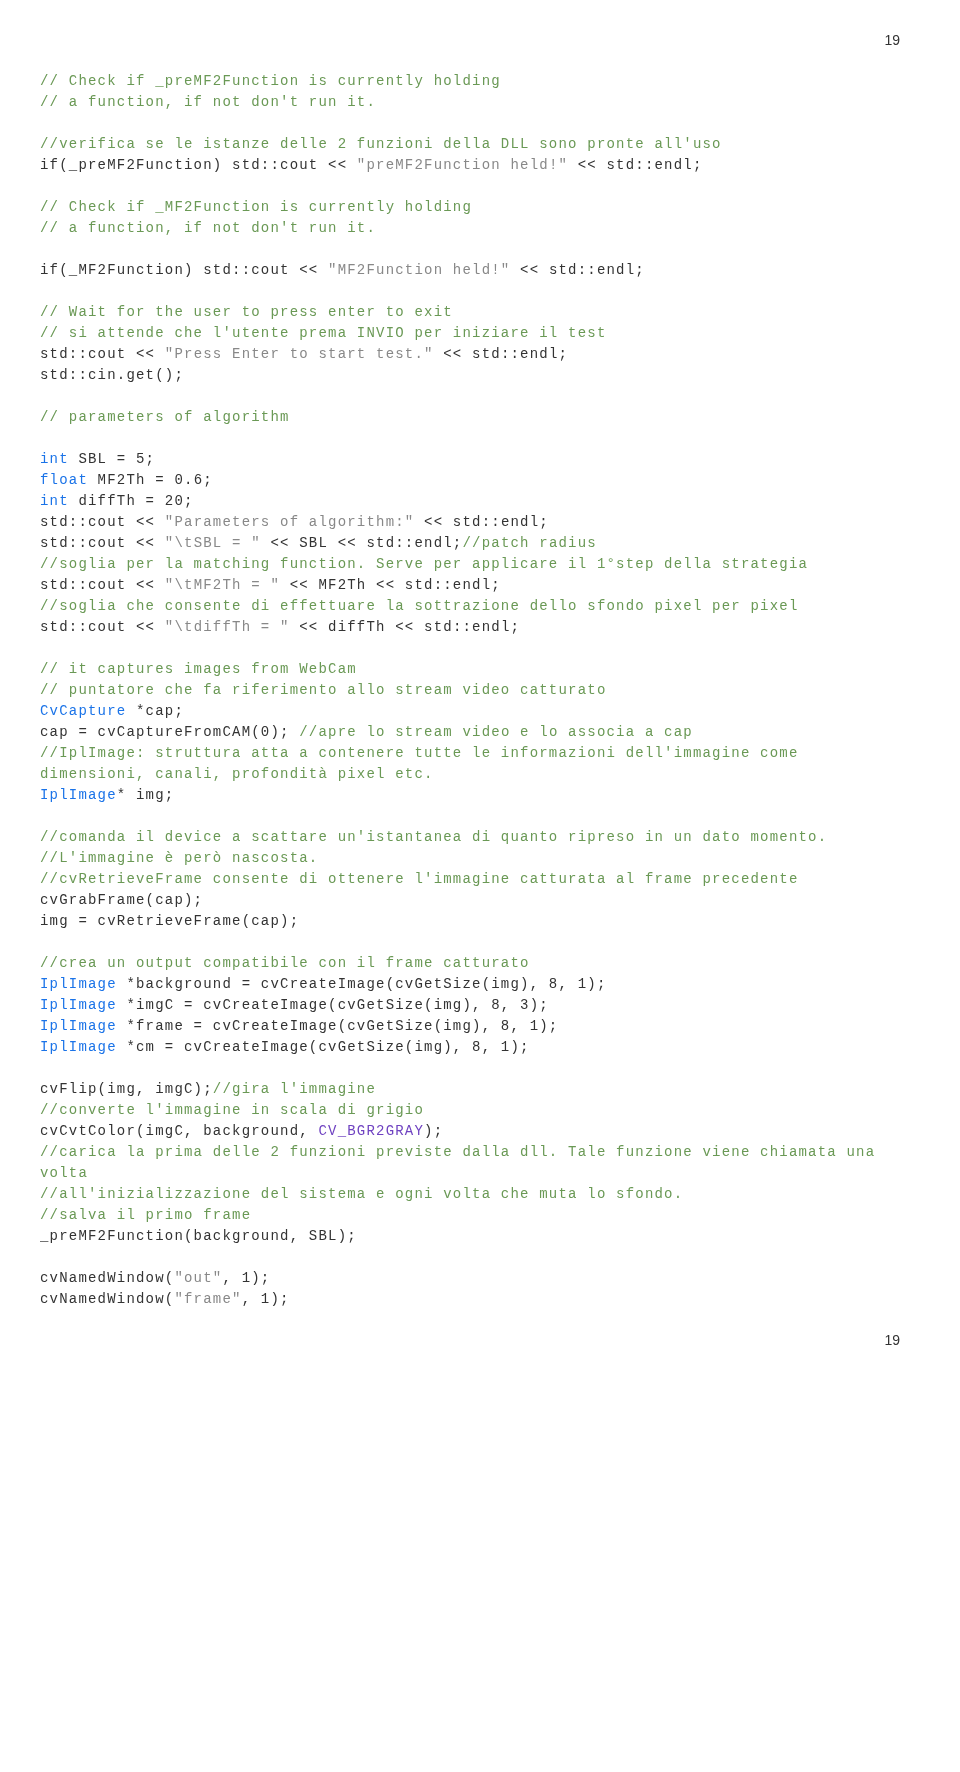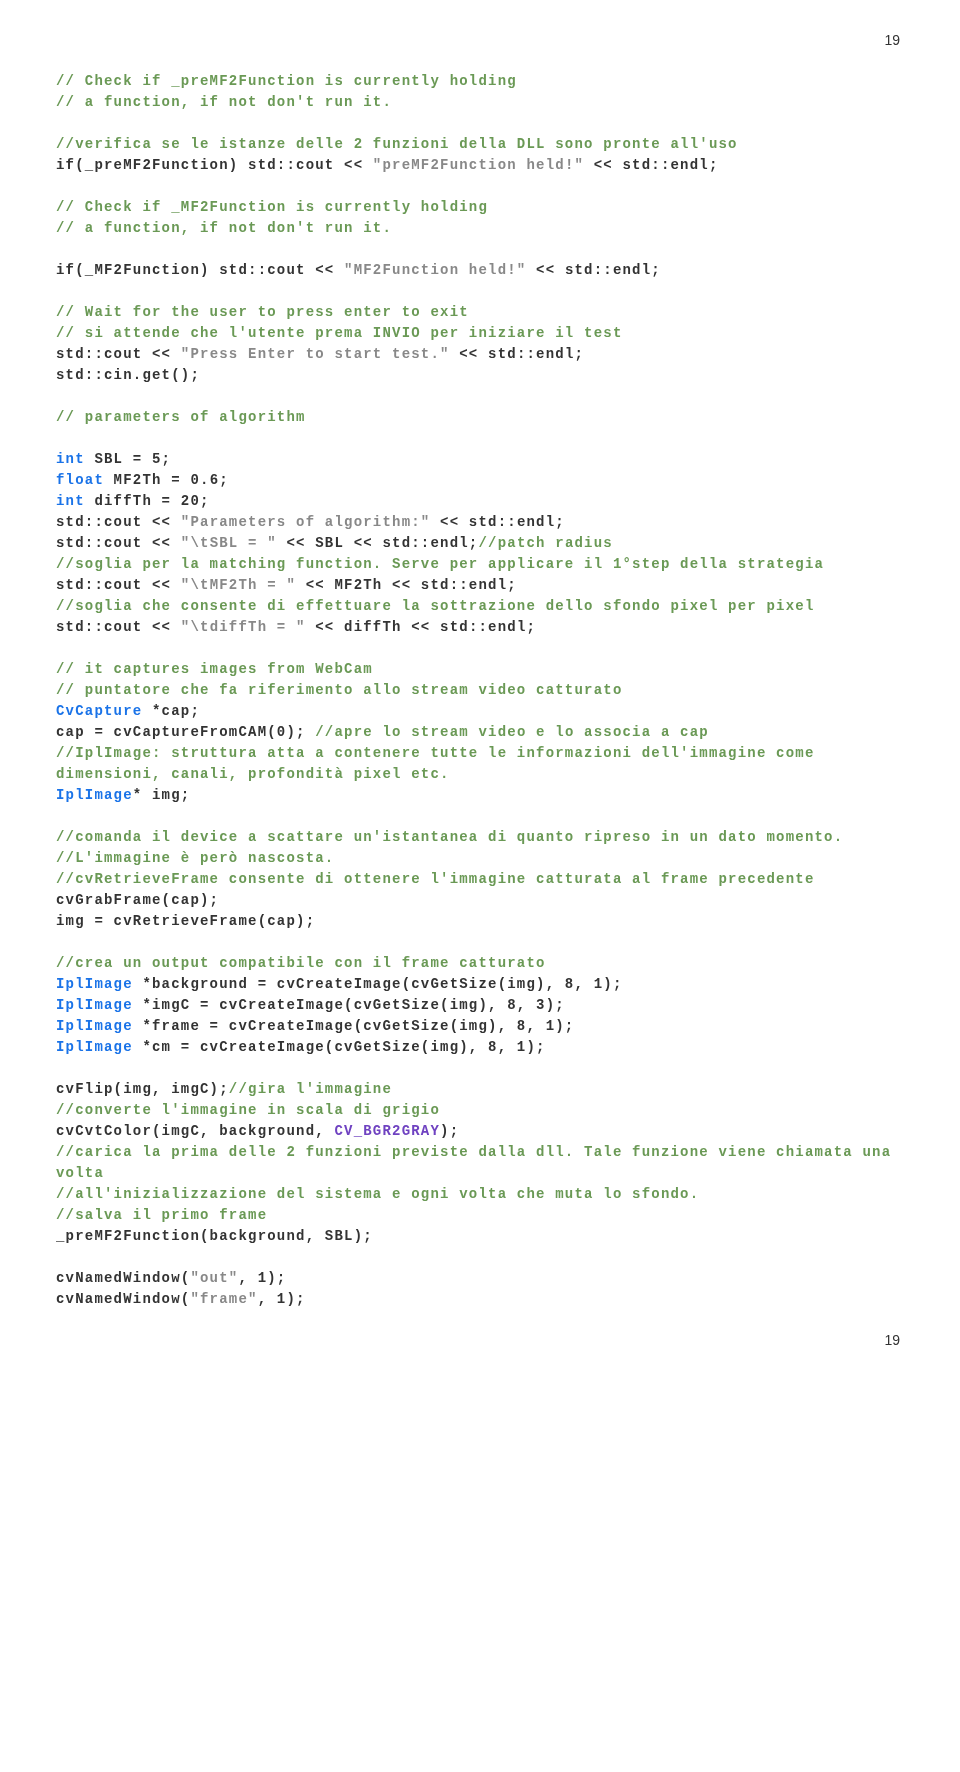--- a/index.html
+++ b/index.html
@@ -5,40 +5,39 @@
   body {
     margin: 0;
     padding: 0;
     background: #fff;
     font-family: "Courier New", monospace;
     font-size: 14px;
     line-height: 1.5;
     width: 960px;
   }
   .page {
-    padding: 30px 60px 30px 56px;
+    padding: 30px 60px 30px 40px;
     box-sizing: border-box;
   }
   .page-num-top {
     text-align: right;
     color: #333;
     margin-bottom: 20px;
     font-family: Arial, sans-serif;
   }
   .page-num-bottom {
     text-align: right;
     color: #333;
     margin-top: 20px;
     font-family: Arial, sans-serif;
   }
   .code {
     white-space: pre-wrap;
     word-wrap: break-word;
     letter-spacing: 1.2px;
-    font-weight: bold;
   }
   .comment { color: #6a9955; }
   .keyword { color: #1a73e8; }
   .type { color: #1a73e8; }
   .string { color: #888888; }
   .dark { color: #333; }
   .purple { color: #6f42c1; }
 </style>
 </head>
 <body>

